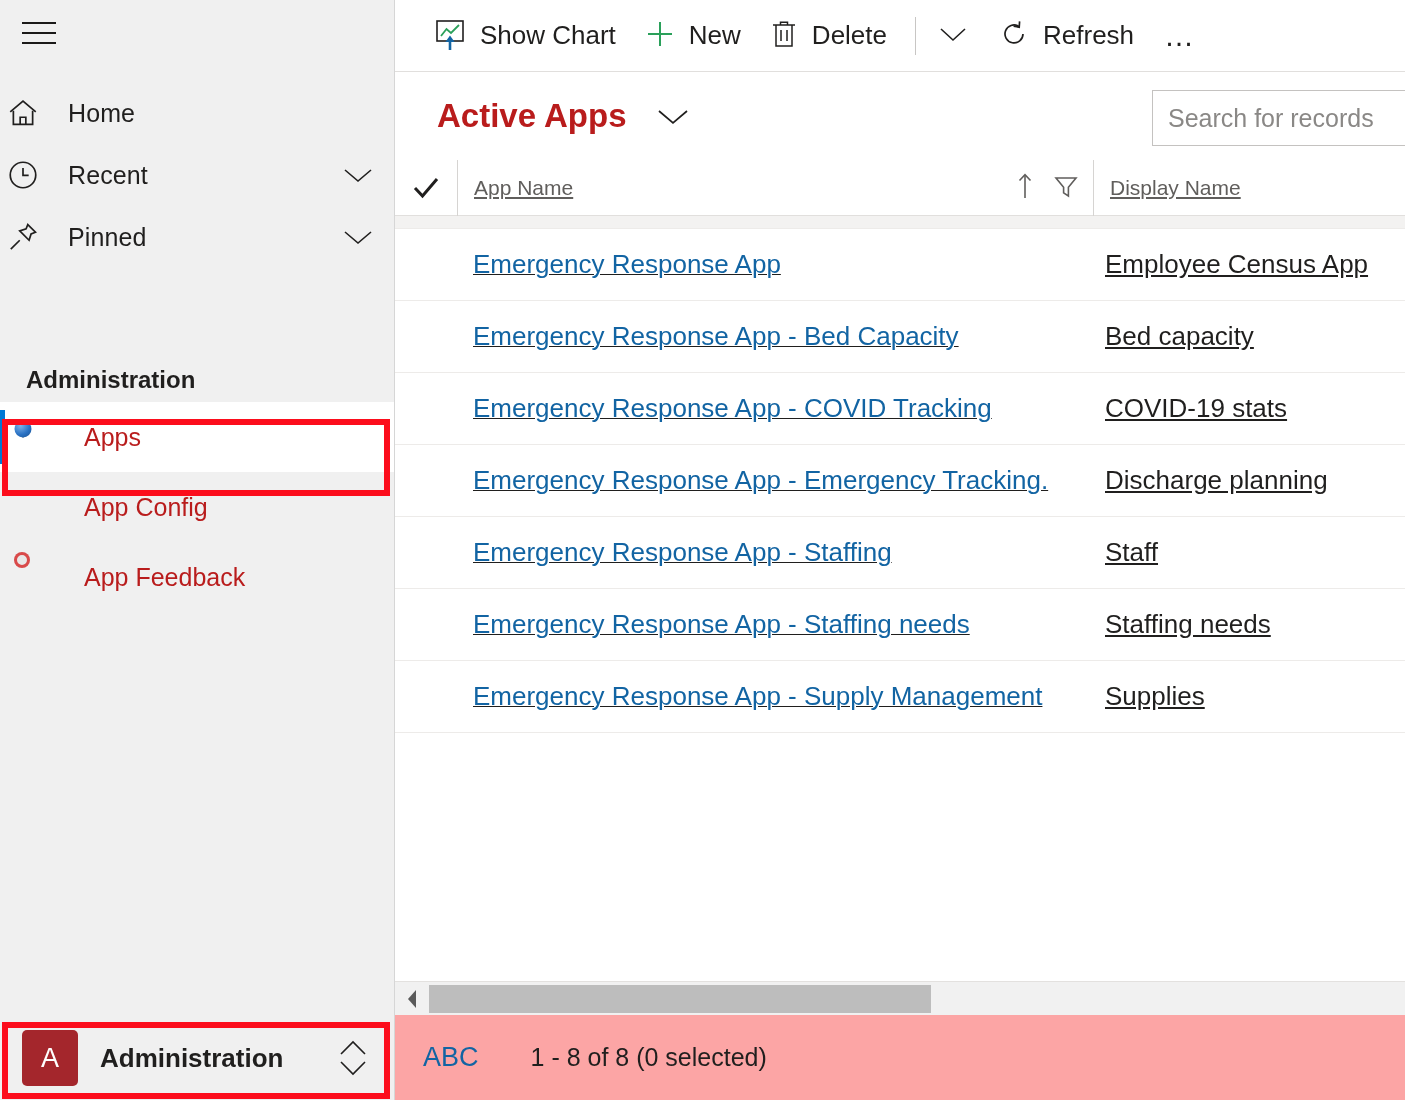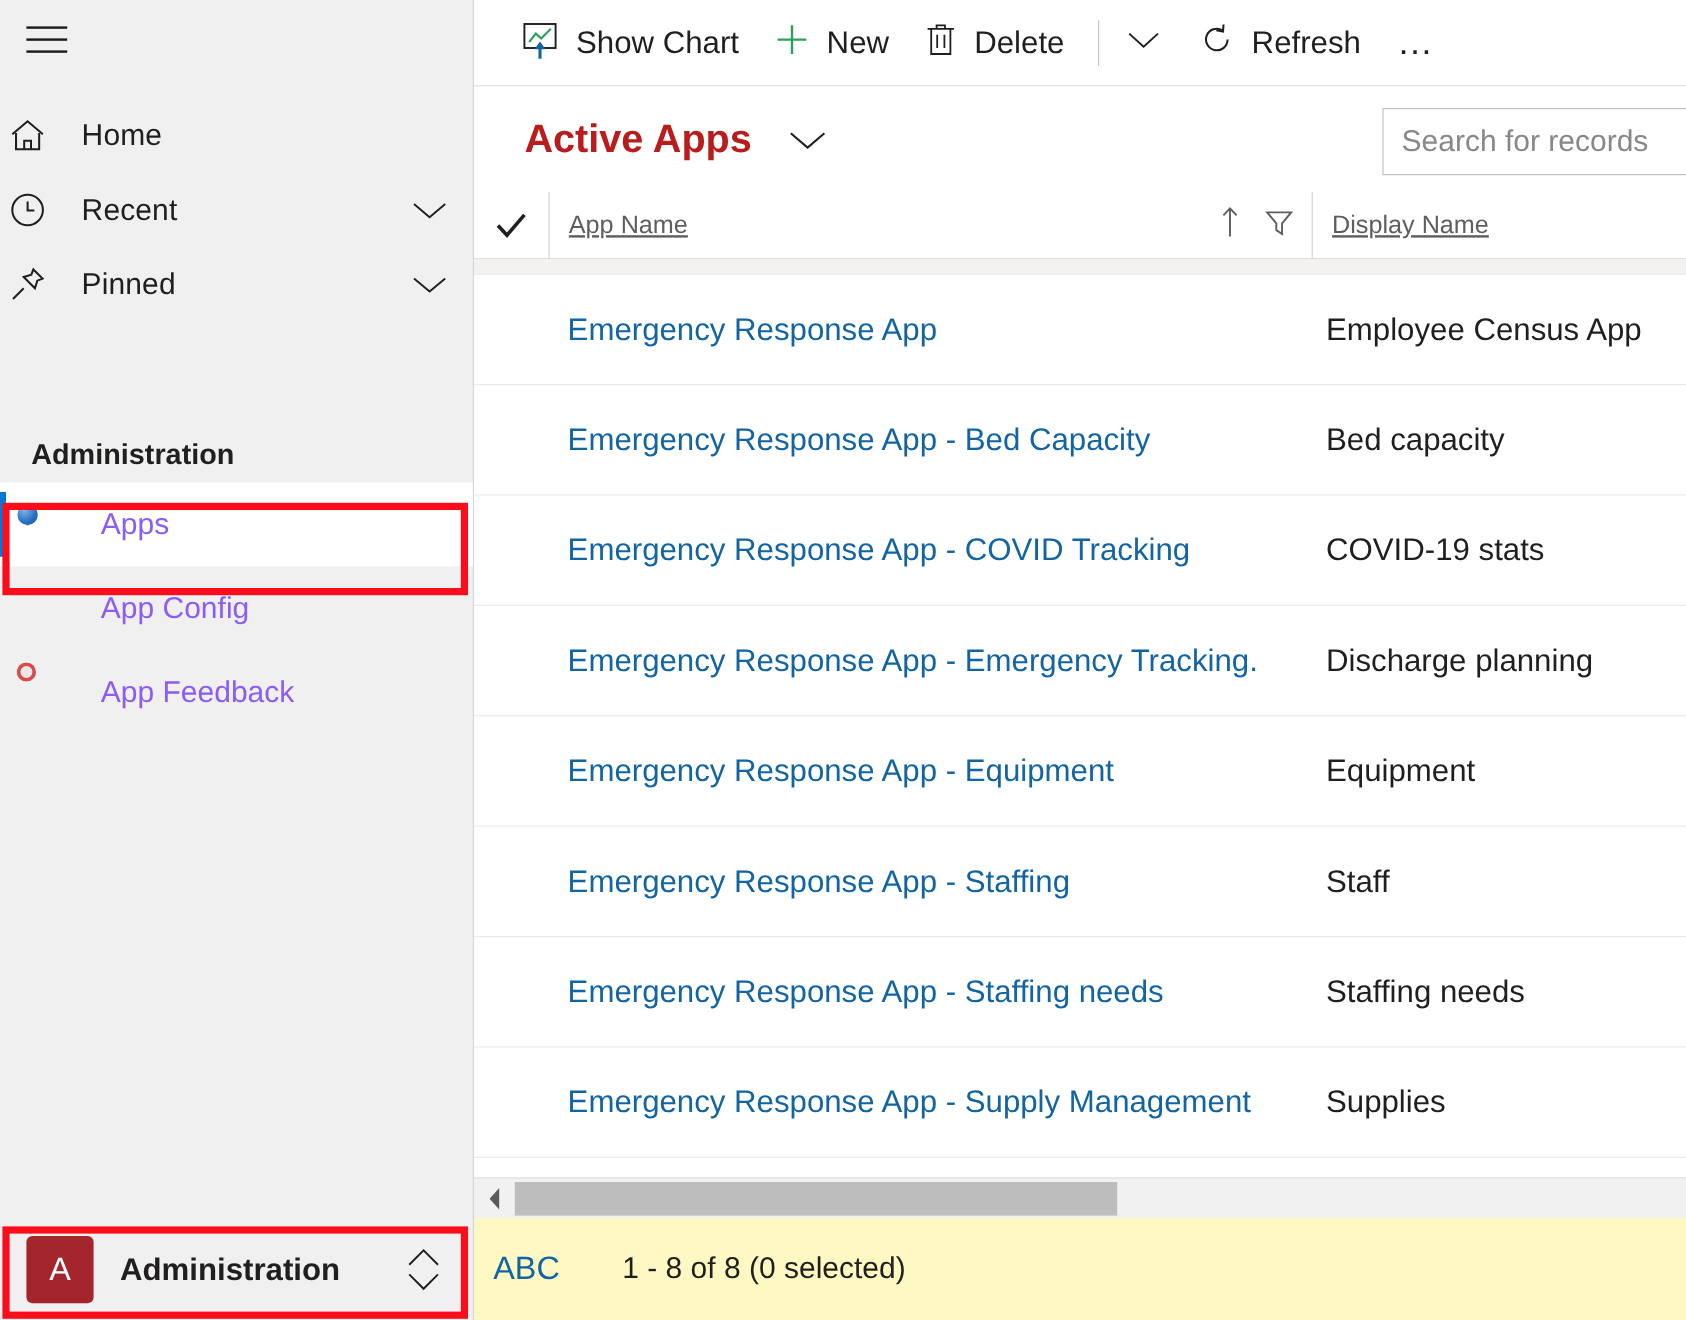--- a/index.html
+++ b/index.html
@@ -133,21 +133,21 @@
     background: #0078d4;
   }
   .entity-icon {
     width: 34px;
     height: 34px;
     flex: 0 0 34px;
     position: relative;
   }
   .entity-label {
     font-size: 25px;
-    color: #8b5cf6;
+    color: #b91c1c;
     margin-left: 28px;
     white-space: nowrap;
   }
 
   
   .ic-apps {
     width: 32px; height: 26px;
     background: #c9c9c9;
     border: 1px solid #a8a8a8;
     border-radius: 1px;
@@ -461,26 +461,27 @@
   .grid-strip {
     height: 12px;
     background: #f3f2f1;
     border-bottom: 1px solid #edebe9;
   }
 
   .grid-rows {
     position: relative;
   }
   .grid-row {
-    height: 92px;
+    height: 72px;
     display: flex;
     align-items: center;
     border-bottom: 1px solid #edebe9;
     box-sizing: border-box;
     cursor: pointer;
+    text-decoration: underline;
   }
   .cell-check { width: 62px; flex: 0 0 62px; }
   .cell-appname {
     width: 636px;
     flex: 0 0 636px;
     padding-left: 16px;
     box-sizing: border-box;
     overflow: hidden;
     white-space: nowrap;
   }
@@ -536,24 +537,24 @@
     background: #bdbdbd;
     cursor: pointer;
   }
 
   .status-bar {
     position: absolute;
     left: 0;
     bottom: 0;
     width: 1010px;
     height: 85px;
-    background: #fef9c3;
-    display: flex;
-    align-items: center;
-    padding-left: 16px;
+    background: #fca5a5;
+    display: flex;
+    align-items: center;
+    padding-left: 28px;
     box-sizing: border-box;
   }
   .abc-link {
     font-size: 27px;
     color: #1264a3;
     cursor: pointer;
     text-decoration: none;
   }
   .record-count {
     font-size: 25px;
@@ -771,25 +772,20 @@
           <div class="cell-appname"><a href="#">Emergency Response App - COVID Tracking</a></div>
           <div class="cell-display">COVID-19 stats</div>
         </div>
         <div class="grid-row">
           <div class="cell-check"></div>
           <div class="cell-appname"><a href="#">Emergency Response App - Emergency Tracking.</a></div>
           <div class="cell-display">Discharge planning</div>
         </div>
         <div class="grid-row">
           <div class="cell-check"></div>
-          <div class="cell-appname"><a href="#">Emergency Response App - Equipment</a></div>
-          <div class="cell-display">Equipment</div>
-        </div>
-        <div class="grid-row">
-          <div class="cell-check"></div>
           <div class="cell-appname"><a href="#">Emergency Response App - Staffing</a></div>
           <div class="cell-display">Staff</div>
         </div>
         <div class="grid-row">
           <div class="cell-check"></div>
           <div class="cell-appname"><a href="#">Emergency Response App - Staffing needs</a></div>
           <div class="cell-display">Staffing needs</div>
         </div>
         <div class="grid-row">
           <div class="cell-check"></div>

